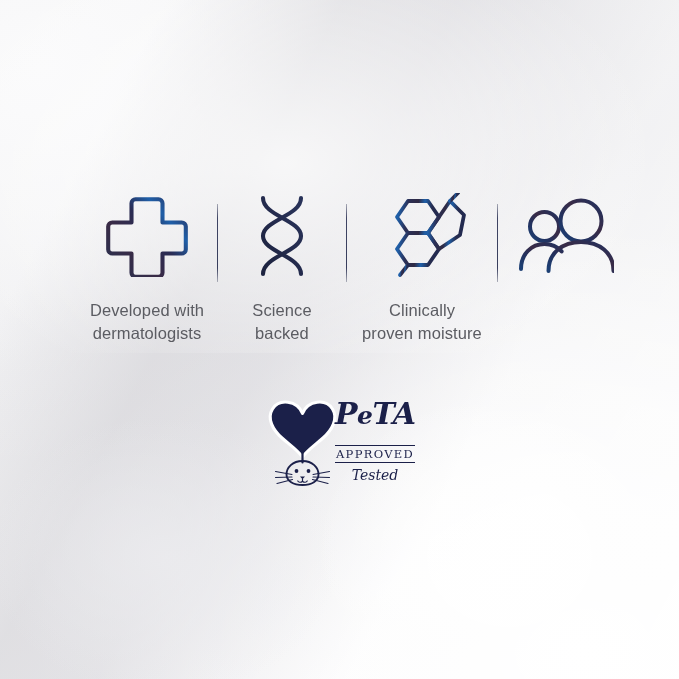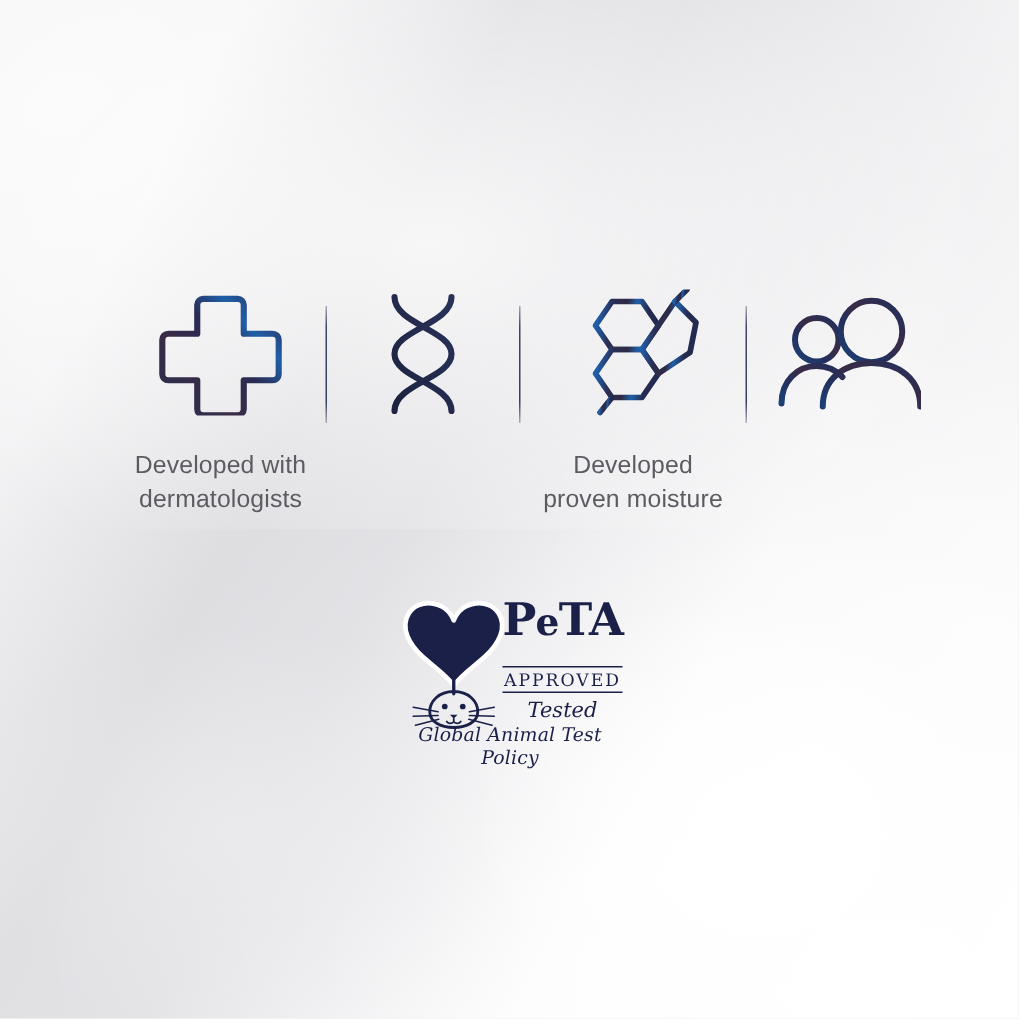--- a/index.html
+++ b/index.html
@@ -130,20 +130,21 @@
   }
   .peta-text {
     position: absolute;
     left: 70px;
     top: 2px;
     width: 80px;
     text-align: center;
   }
   .peta-word {
     font-family: "DejaVu Serif", serif;
+    font-style: italic;
     font-weight: 700;
     font-size: 30px;
     line-height: 32px;
     color: #1b2049;
     letter-spacing: -0.5px;
   }
   .peta-word .lc { font-size: 25px; }
   .approved-wrap {
     margin-top: 13px;
     border-top: 1.3px solid #1b2049;
@@ -223,20 +224,22 @@
           <g stroke="url(#gradDna)" stroke-width="4.1" stroke-linecap="round" fill="none">
             <path d="M18 4 C18 22 56 26 56 42 C56 58 18 62 18 80"></path>
             <path d="M56 4 C56 22 18 26 18 42 C18 58 56 62 56 80"></path>
             <path d="M25.5 15.5 H48.5"></path>
             <path d="M29 26 H45"></path>
             <path d="M29 58 H45"></path>
             <path d="M25.5 68.5 H48.5"></path>
           </g>
         </svg>
       </div>
+      <div class="badge-label">Science
+backed</div>
     </div>
 
     <div class="divider"></div>
 
     <div class="badge badge-2">
       <div class="icon-slot">
         <svg width="94" height="86" viewBox="0 0 94 86" fill="none" aria-hidden="true">
           <defs>
             <linearGradient id="gradMol" x1="0.02" y1="0.45" x2="0.98" y2="0.55">
               <stop offset="0%" stop-color="#1f5fa8"></stop>
@@ -254,21 +257,21 @@
             <path d="M22 56 L33 40 L53 40 L64 56 L53 72 L33 72 Z"></path>
 
             <path d="M64 24 L75 8 L89 22 L85 42 L64 56 L53 40 Z"></path>
 
             <path d="M22 24 L6 24"></path>
             <path d="M75 8 L83 0"></path>
             <path d="M33 72 L25 82"></path>
           </g>
         </svg>
       </div>
-      <div class="badge-label">Developed
+      <div class="badge-label">Clinically
 proven moisture</div>
     </div>
 
     <div class="divider"></div>
 
     <div class="badge badge-3">
       <div class="icon-slot">
         <svg width="96" height="78" viewBox="0 0 96 78" fill="none" aria-hidden="true">
           <defs>
             <linearGradient id="gradPpl" x1="0.05" y1="0.95" x2="0.9" y2="0.05">
@@ -319,16 +322,15 @@
     </div>
 
     <div class="peta-text">
       <div class="peta-word"><span>P</span><span class="lc">e</span><span>TA</span></div>
       <div class="approved-wrap">
         <div class="approved">APPROVED</div>
       </div>
       <div class="vegan">Tested</div>
     </div>
 
-    <div class="policy">Global Animal Test Policy</div>
   </div>
 
 </div>
 
 </body></html>

